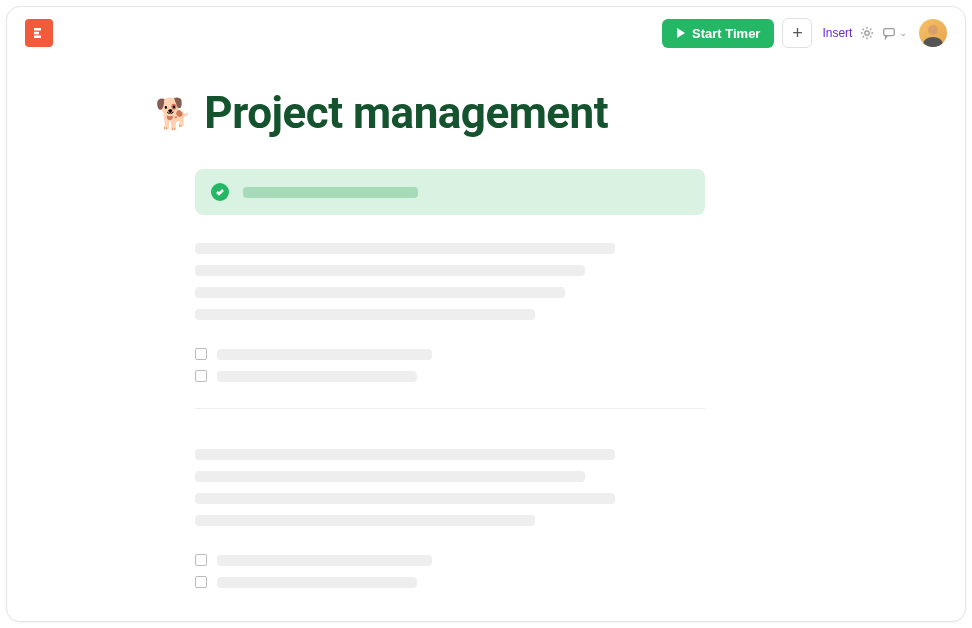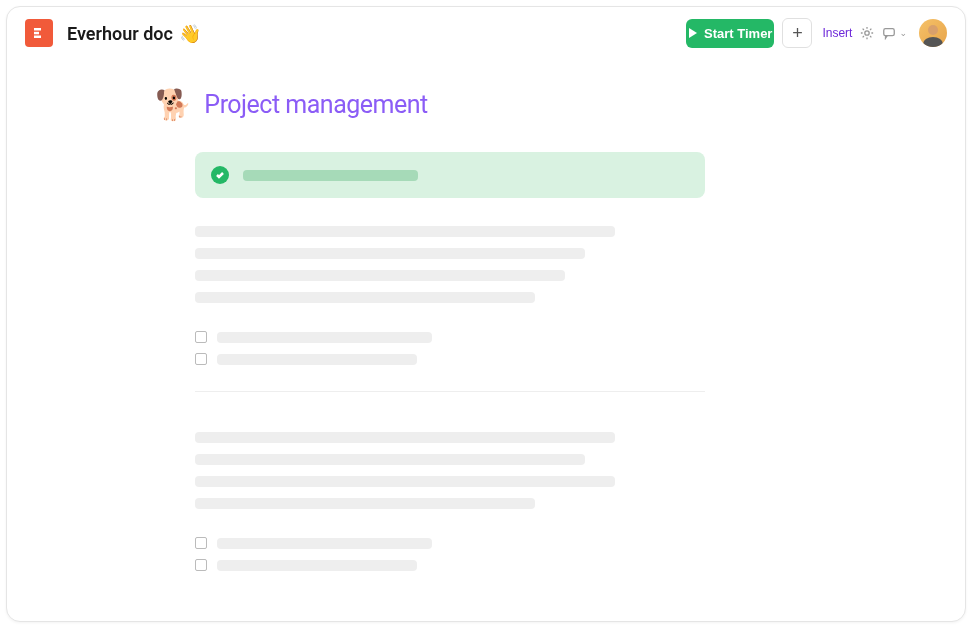--- a/index.html
+++ b/index.html
@@ -48,21 +48,21 @@
       align-items: center;
       gap: 6px;
     }
     .doc-title .emoji { font-size: 18px; }
     .header-spacer { flex: 1; }
     .start-timer-btn {
       background: #24b866;
       color: #fff;
       border: none;
       border-radius: 6px;
-      padding: 7px 2px;
+      padding: 7px 14px;
       font-size: 13px;
       font-weight: 600;
       display: flex;
       align-items: center;
       gap: 6px;
       cursor: pointer;
     }
     .start-timer-btn svg { width: 10px; height: 10px; fill: #fff; }
     .plus-btn {
       width: 30px;
@@ -131,23 +131,23 @@
     }
     .page-heading {
       display: flex;
       align-items: center;
       gap: 12px;
       margin-left: 148px;
       margin-bottom: 30px;
     }
     .page-heading .emoji { font-size: 30px; }
     .page-heading h1 {
-      font-size: 25px;
-      font-weight: 400;
-      color: #8b5cf6;
+      font-size: 44px;
+      font-weight: 700;
+      color: #14532d;
       letter-spacing: -0.5px;
     }
     .inner-content { margin-left: 188px; width: 510px; }
     .callout {
       background: #d9f2e1;
       border-radius: 8px;
       padding: 14px 16px;
       display: flex;
       align-items: center;
       gap: 14px;
@@ -192,24 +192,20 @@
 
   <div class="header">
     <div class="logo">
       <svg viewBox="0 0 16 16">
         <rect x="0" y="0" width="16" height="16" fill="#f15a3a"></rect>
         <rect x="3" y="3" width="7" height="2.5" fill="#fff"></rect>
         <rect x="3" y="6.8" width="5" height="2.5" fill="#fff"></rect>
         <rect x="3" y="10.5" width="7" height="2.5" fill="#fff"></rect>
       </svg>
     </div>
-    <div class="doc-title">
-      <span>Everhour doc</span>
-      <span class="emoji">👋</span>
-    </div>
     <div class="header-spacer"></div>
     <button class="start-timer-btn">
       <svg viewBox="0 0 10 10">
           <path d="M1 0 L9 5 L1 10 Z"></path>
         </svg>
       <span>Start Timer</span>
     </button>
     <button class="plus-btn">
       <span>+</span>
     </button>

